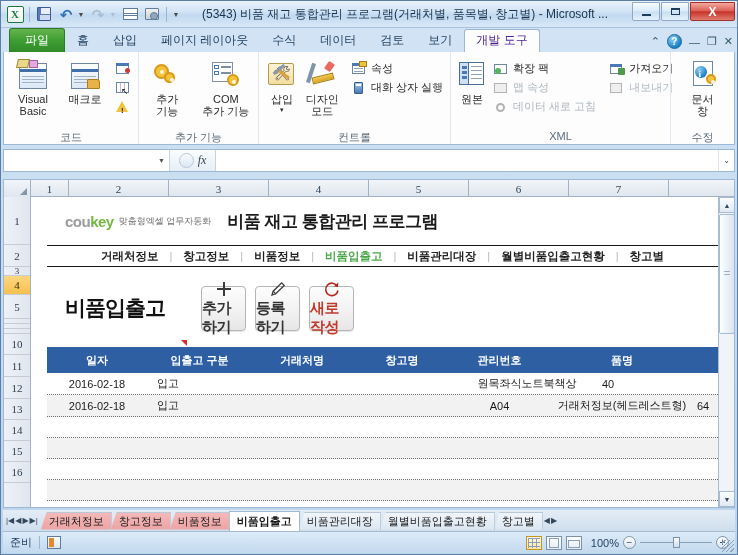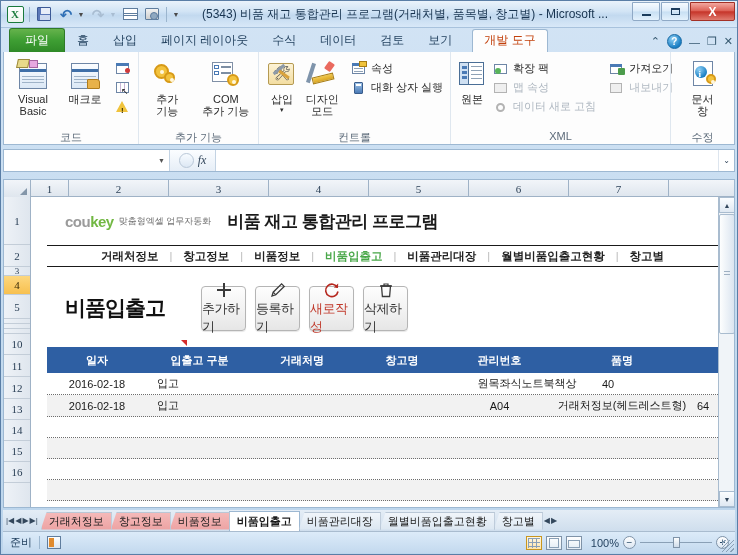--- a/index.html
+++ b/index.html
@@ -77,22 +77,22 @@
     padding: 3px 11px 4px 11px; font-size:12px; color:#1d3c5a;
     border-radius:3px 3px 0 0; cursor:default; line-height:15px;
     border:1px solid transparent; border-bottom:none;
   }
   .tab.file {
     background:linear-gradient(180deg,#66b34c 0%,#3e9e33 50%,#2f8a27 100%);
     color:#fff; font-weight:normal; border-color:#2f7a27;
     padding:4px 15px 4px 15px;
   }
   .tab.active {
-    background:#fdfdfd; border-color:#9db8d2; color:#c2410c;
-    position:relative; z-index:3;margin-left:8px;
+    background:#fdfdfd; border-color:#9db8d2; color:#4c1d95;
+    position:relative; z-index:3;
   }
   .ribbon-right { position:absolute; right:4px; bottom:3px; display:flex; align-items:center; gap:7px;}
   .rb-ic { font-size:11px; color:#35586f; cursor:default; }
   .helpbtn{
     width:15px;height:15px;border-radius:50%;
     background:radial-gradient(circle at 35% 30%, #8fd0f5, #1b7fc4 70%);
     color:#fff;font-size:10px;font-weight:bold;
     display:flex;align-items:center;justify-content:center;border:1px solid #1668a3;
   }
 
@@ -190,21 +190,21 @@
   .pagetitle{font-size:21px;font-weight:bold;color:#111;letter-spacing:-1px;}
 
   .btnrow{display:flex;gap:9px;}
   .abtn{
     width:45px;height:45px;border:1px solid #b5b5b5;border-radius:4px;
     background:linear-gradient(180deg,#fdfdfd 0%,#f2f2f2 55%,#e6e6e6 100%);
     display:flex;flex-direction:column;align-items:center;justify-content:center;
     cursor:default;box-shadow:0 1px 1px rgba(0,0,0,0.10);
   }
   .abtn .glyph{height:22px;display:flex;align-items:center;justify-content:center;}
-  .abtn .cap{font-size:13px;color:#333;margin-top:0;font-weight:normal;letter-spacing:-0.5px;}
+  .abtn .cap{font-size:15px;color:#333;margin-top:0;font-weight:bold;letter-spacing:-0.5px;}
   .abtn .cap.red{color:#c0392b;}
 
   .tablehdr{display:flex;background:#2e5fa3;height:100%;align-items:center;}
   .th{display:flex;align-items:center;justify-content:center;color:#fff;font-size:11px;font-weight:bold;height:100%;}
   .trow{display:flex;align-items:center;height:100%;border-bottom:1px dotted #6d6d6d;}
   .td{display:flex;align-items:center;justify-content:center;font-size:11px;color:#1a1a1a;height:100%;overflow:hidden;white-space:nowrap;}
   .trow.alt{background:#f2f2f2;}
   .comment-tri{position:absolute;width:0;height:0;border-top:6px solid #d42c2c;border-left:6px solid transparent;}
 
   
@@ -614,30 +614,20 @@
               <div class="abtn">
                 <span class="glyph">
                   <svg width="20" height="20" viewBox="0 0 20 20">
                     <path d="M15.4 7.5 A6.2 6.2 0 1 0 16 11.5" fill="none" stroke="#b5271e" stroke-width="1.6"></path>
                     <path d="M16.2 3.6 L16 8.1 L11.8 7.6 Z" fill="#b5271e"></path>
                   </svg>
                 </span>
                 <span class="cap red">새로작성</span>
               </div>
 
-              <div class="abtn">
-                <span class="glyph">
-                  <svg width="20" height="20" viewBox="0 0 20 20">
-                    <path d="M5.5 6 L6.4 16.5 L13.6 16.5 L14.5 6 Z" fill="none" stroke="#3a3a3a" stroke-width="1.3"></path>
-                    <path d="M4 6 L16 6" stroke="#3a3a3a" stroke-width="1.4"></path>
-                    <path d="M8 6 L8 4 L12 4 L12 6" fill="none" stroke="#3a3a3a" stroke-width="1.2"></path>
-                  </svg>
-                </span>
-                <span class="cap">삭제하기</span>
-              </div>
             </div>
           </div>
 
           <div class="comment-tri" style="left:150px;top:143px;"></div>
 
           <div class="band tablehdr" style="top:150px;height:26px;left:16px;right:16px;">
             <div class="th" style="width:100px">일자</div>
             <div class="th" style="width:105px">입출고 구분</div>
             <div class="th" style="width:100px">거래처명</div>
             <div class="th" style="width:100px">창고명</div>

